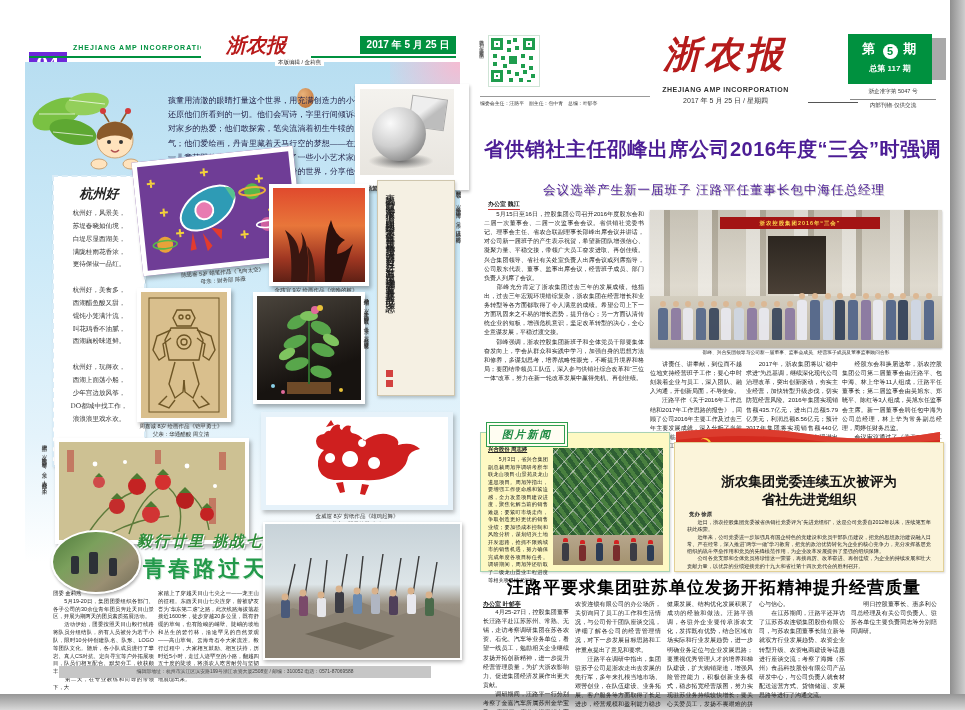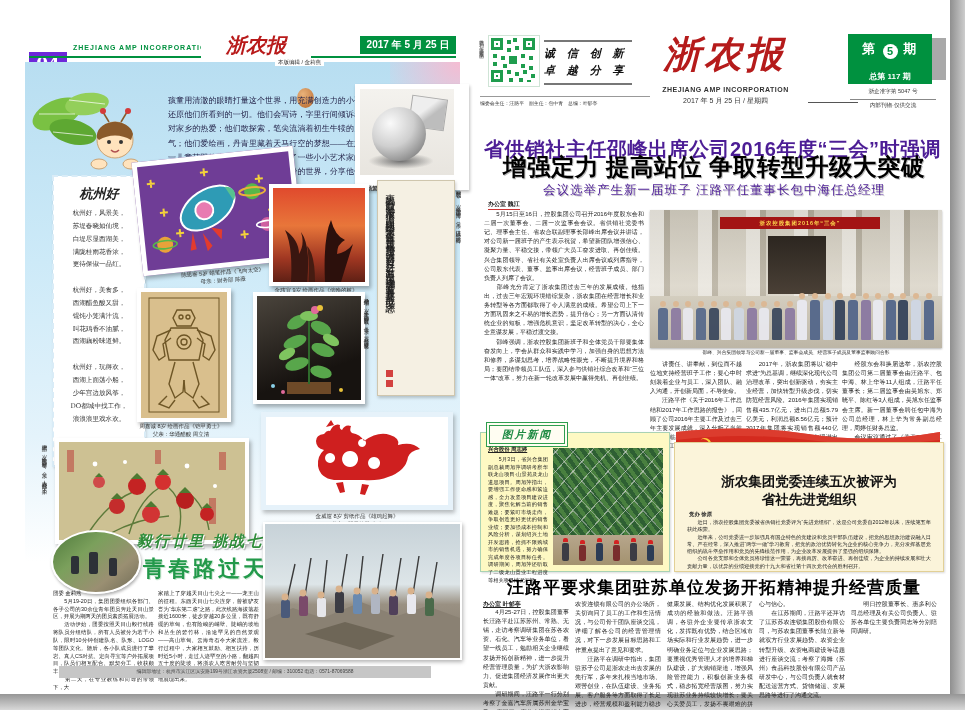--- a/index.html
+++ b/index.html
@@ -71,21 +71,21 @@
   .slogan{left:66px;top:10px;width:88px;border-top:2px solid #777;border-bottom:2px solid #777;padding:4px 0}
   .slogan div{font-family:"DejaVu Serif",serif;font-style:italic;font-weight:bold;font-size:11px;letter-spacing:4px;color:#111;line-height:1.5}
   .editors{left:2px;top:66px;width:170px;font-size:4.9px;color:#333;border-top:1px solid #999;padding-top:3px}
   .rp-logo{left:152px;top:0;width:190px;text-align:center;font-family:"DejaVu Serif",serif;font-style:italic;font-weight:bold;font-size:37px;color:#b51b1b;letter-spacing:4px;line-height:1.35}
   .rp-en{left:160px;top:56px;width:175px;text-align:center;font-size:7px;font-weight:bold;color:#333;letter-spacing:.5px}
   .rp-date{left:160px;top:66px;width:175px;text-align:center;font-size:7px;color:#333}
   .rp-dash{left:330px;top:72px;width:50px;height:1px;background:#555}
   .issue{left:370px;top:4px;width:84px;height:50px;background:#00913f;color:#fff;text-align:center}
   .issue-row1{font-size:13px;font-weight:bold;margin-top:6px;letter-spacing:2px}
   .issue-circ{display:inline-block;width:15px;height:15px;border-radius:50%;background:#fff;color:#00913f;font-size:11px;line-height:15px;font-weight:bold;letter-spacing:0;vertical-align:-2px}
-  .issue-row2{font-size:8px;margin-top:12px;font-weight:bold}
+  .issue-row2{font-size:8px;margin-top:4px;font-weight:bold}
   .graytab{left:454px;top:8px;width:14px;height:42px;background:#a9a9a9}
   .license{left:372px;top:58px;width:86px;text-align:center;font-size:5.6px;color:#333;border-bottom:1px solid #888;padding-bottom:3px}
   .internal{left:372px;top:72px;width:86px;text-align:center;font-size:5.6px;color:#333}
   .pub{left:0;top:88px;width:472px;height:13px;display:flex;align-items:stretch}
   .pub .s1{width:26px;background:#00913f}
   .pub .txt{padding:0 8px;color:#00913f;font-weight:bold;font-size:8.5px;line-height:13px;white-space:nowrap}
   .pub .s2{flex:1;background:#00913f}
   .lead-k{left:6px;top:106px;font-size:20px;font-weight:bold;color:#4c1d95;letter-spacing:.5px}
   .lead-h{left:0;top:121px;width:472px;text-align:center;font-size:23.5px;font-weight:900;color:#000;letter-spacing:.5px;text-shadow:1px 1px 0 #bbb}
   .lead-s{left:0;top:152px;width:472px;text-align:center;font-size:12.5px;color:#4c1d95;letter-spacing:1px;text-shadow:1px 1px 0 #ccc}
@@ -443,39 +443,34 @@
           <rect x="37" y="5" width="6" height="6"></rect>
           <rect x="5" y="37" width="6" height="6"></rect>
         </g>
       <g fill="#1f9d4e">
           <rect x="7" y="7" width="2" height="2"></rect>
           <rect x="39" y="7" width="2" height="2"></rect>
           <rect x="7" y="39" width="2" height="2"></rect>
         </g>
     </svg>
   </div>
-  <div class="a slogan">
-    <div>诚 信 创 新</div>
-    <div>卓 越 分 享</div>
-  </div>
   <div class="a editors">编委会主任：汪路平　副主任：包中青　总编：叶郁亭</div>
   <div class="a rp-logo">浙农报</div>
   <div class="a rp-en">ZHEJIANG AMP INCORPORATION</div>
   <div class="a rp-date">2017 年 5 月 25 日 / 星期四</div>
   <div class="a rp-dash"></div>
   <div class="a issue">
     <div class="issue-row1"><span>第</span> <span class="issue-circ">5</span> <span>期</span></div>
     <div class="issue-row2">总第 117 期</div>
   </div>
   <div class="a graytab"></div>
   <div class="a license">浙企准字第 5047 号</div>
   <div class="a internal">内部刊物·仅供交流</div>
 
   <div class="a lead-k">省供销社主任邵峰出席公司2016年度“三会”时强调</div>
-  <div class="a lead-h">增强定力 提高站位 争取转型升级大突破</div>
   <div class="a lead-s">会议选举产生新一届班子 汪路平任董事长包中海任总经理</div>
   <div class="a lead-by">办公室 魏江</div>
   <div class="a body-sm lead-colL jus pre">　　5月15日至16日，控股集团公司召开2016年度股东会和二届一次董事会、二届一次监事会会议。省供销社党委书记、理事会主任、省农合联副理事长邵峰出席会议并讲话，对公司新一届班子的产生表示祝贺，希望新团队增强信心、凝聚力量、平稳交接，带领广大员工奋发进取、再创佳绩。兴合集团领导、省社有关处室负责人出席会议或列席指导，公司股东代表、董事、监事出席会议，经营班子成员、部门负责人列席了会议。
 　　邵峰充分肯定了浙农集团过去三年的发展成绩。他指出，过去三年宏观环境错综复杂，浙农集团在经营增长和业务转型等各方面都取得了令人满意的成绩。希望公司上下一方面巩固来之不易的增长态势，提升信心；另一方面认清传统企业的短板，增强危机意识，坚定改革转型的决心，全心全意谋发展，平稳过渡交接。
 　　邵峰强调，浙农控股集团新班子和全体党员干部要集体奋发向上，学会从群众和实践中学习，加强自身的思想方法和修养，多谋划思考，培养战略性眼光，不断提升境界和格局；要团结带领员工队伍，深入参与供销社综合改革和“三位一体”改革，努力在新一轮改革发展中赢得先机、再创佳绩。</div>
 
   <div class="a lead-photo">
     <div class="pillars"></div>
     <div class="door"></div>
     <div class="banner">浙农控股集团2016年“三会”</div>

